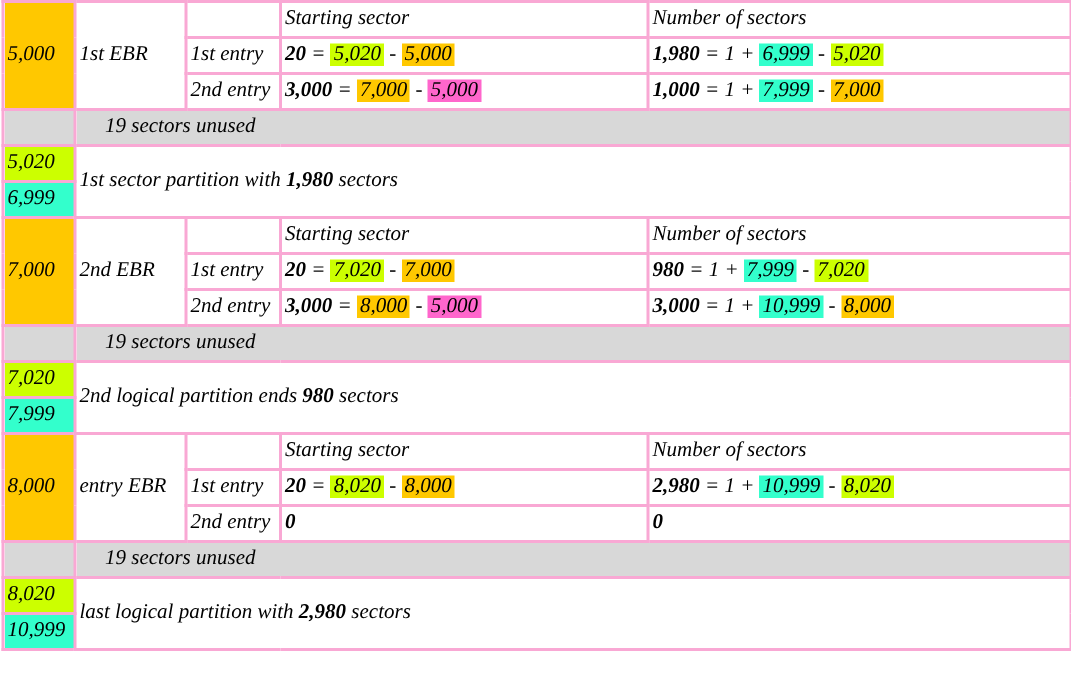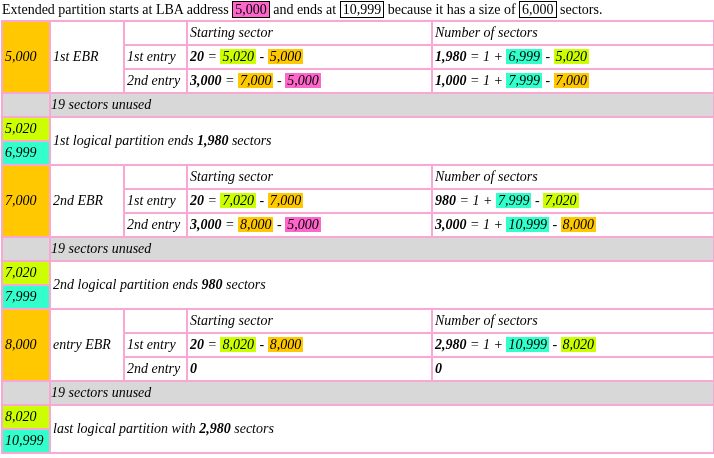--- a/index.html
+++ b/index.html
@@ -18,37 +18,28 @@
   td.ebrname { padding-left:8px; }
   td.entrylab { padding-left:3px; }
   td.hdr { padding-left:2px; }
   td.formula b { font-weight:bold;text-align:center; }
   .hl { padding:0 2px; }
   .hl-o { background:#FFC800; }
   .hl-g { background:#CCFF00; }
   .hl-c { background:#33FFCC; }
   .hl-p { background:#FF66CC; }
   tr.unused td { background:#D8D8D8; }
-  tr.unused td.lbl { padding-left:0; }
+  tr.unused td.lbl { padding-left:19px; }
   td.lp { padding-left:8px; }
 </style>
 </head>
 <body>
 
 <div class="page">
 
-  <div class="intro">
-    <span>Extended partition starts at LBA address</span>
-    <span class="badge badge-pink">5,000</span>
-    <span>and ends at</span>
-    <span class="badge">10,999</span>
-    <span>because it has a size of</span>
-    <span class="badge">6,000</span>
-    <span>sectors.</span>
-  </div>
 
   <table class="ebr">
     <colgroup>
       <col style="width:48px">
         <col style="width:74px">
         <col style="width:63px">
       <col style="width:245px">
         <col style="width:282px">
     </colgroup>
     <tbody>
@@ -95,21 +86,21 @@
         </td>
       </tr>
       <tr class="unused">
         <td></td>
         <td class="lbl" colspan="4">19 sectors unused</td>
       </tr>
 
       <tr>
         <td class="num cell-g">5,020</td>
         <td class="lp" colspan="4" rowspan="2">
-          <span>1st logical partition ends</span>
+          <span>1st sector partition with</span>
           <b>1,980</b>
           <span>sectors</span>
         </td>
       </tr>
       <tr>
         <td class="num cell-c">6,999</td>
       </tr>
 
       <tr>
         <td class="num cell-o" rowspan="3">7,000</td>

